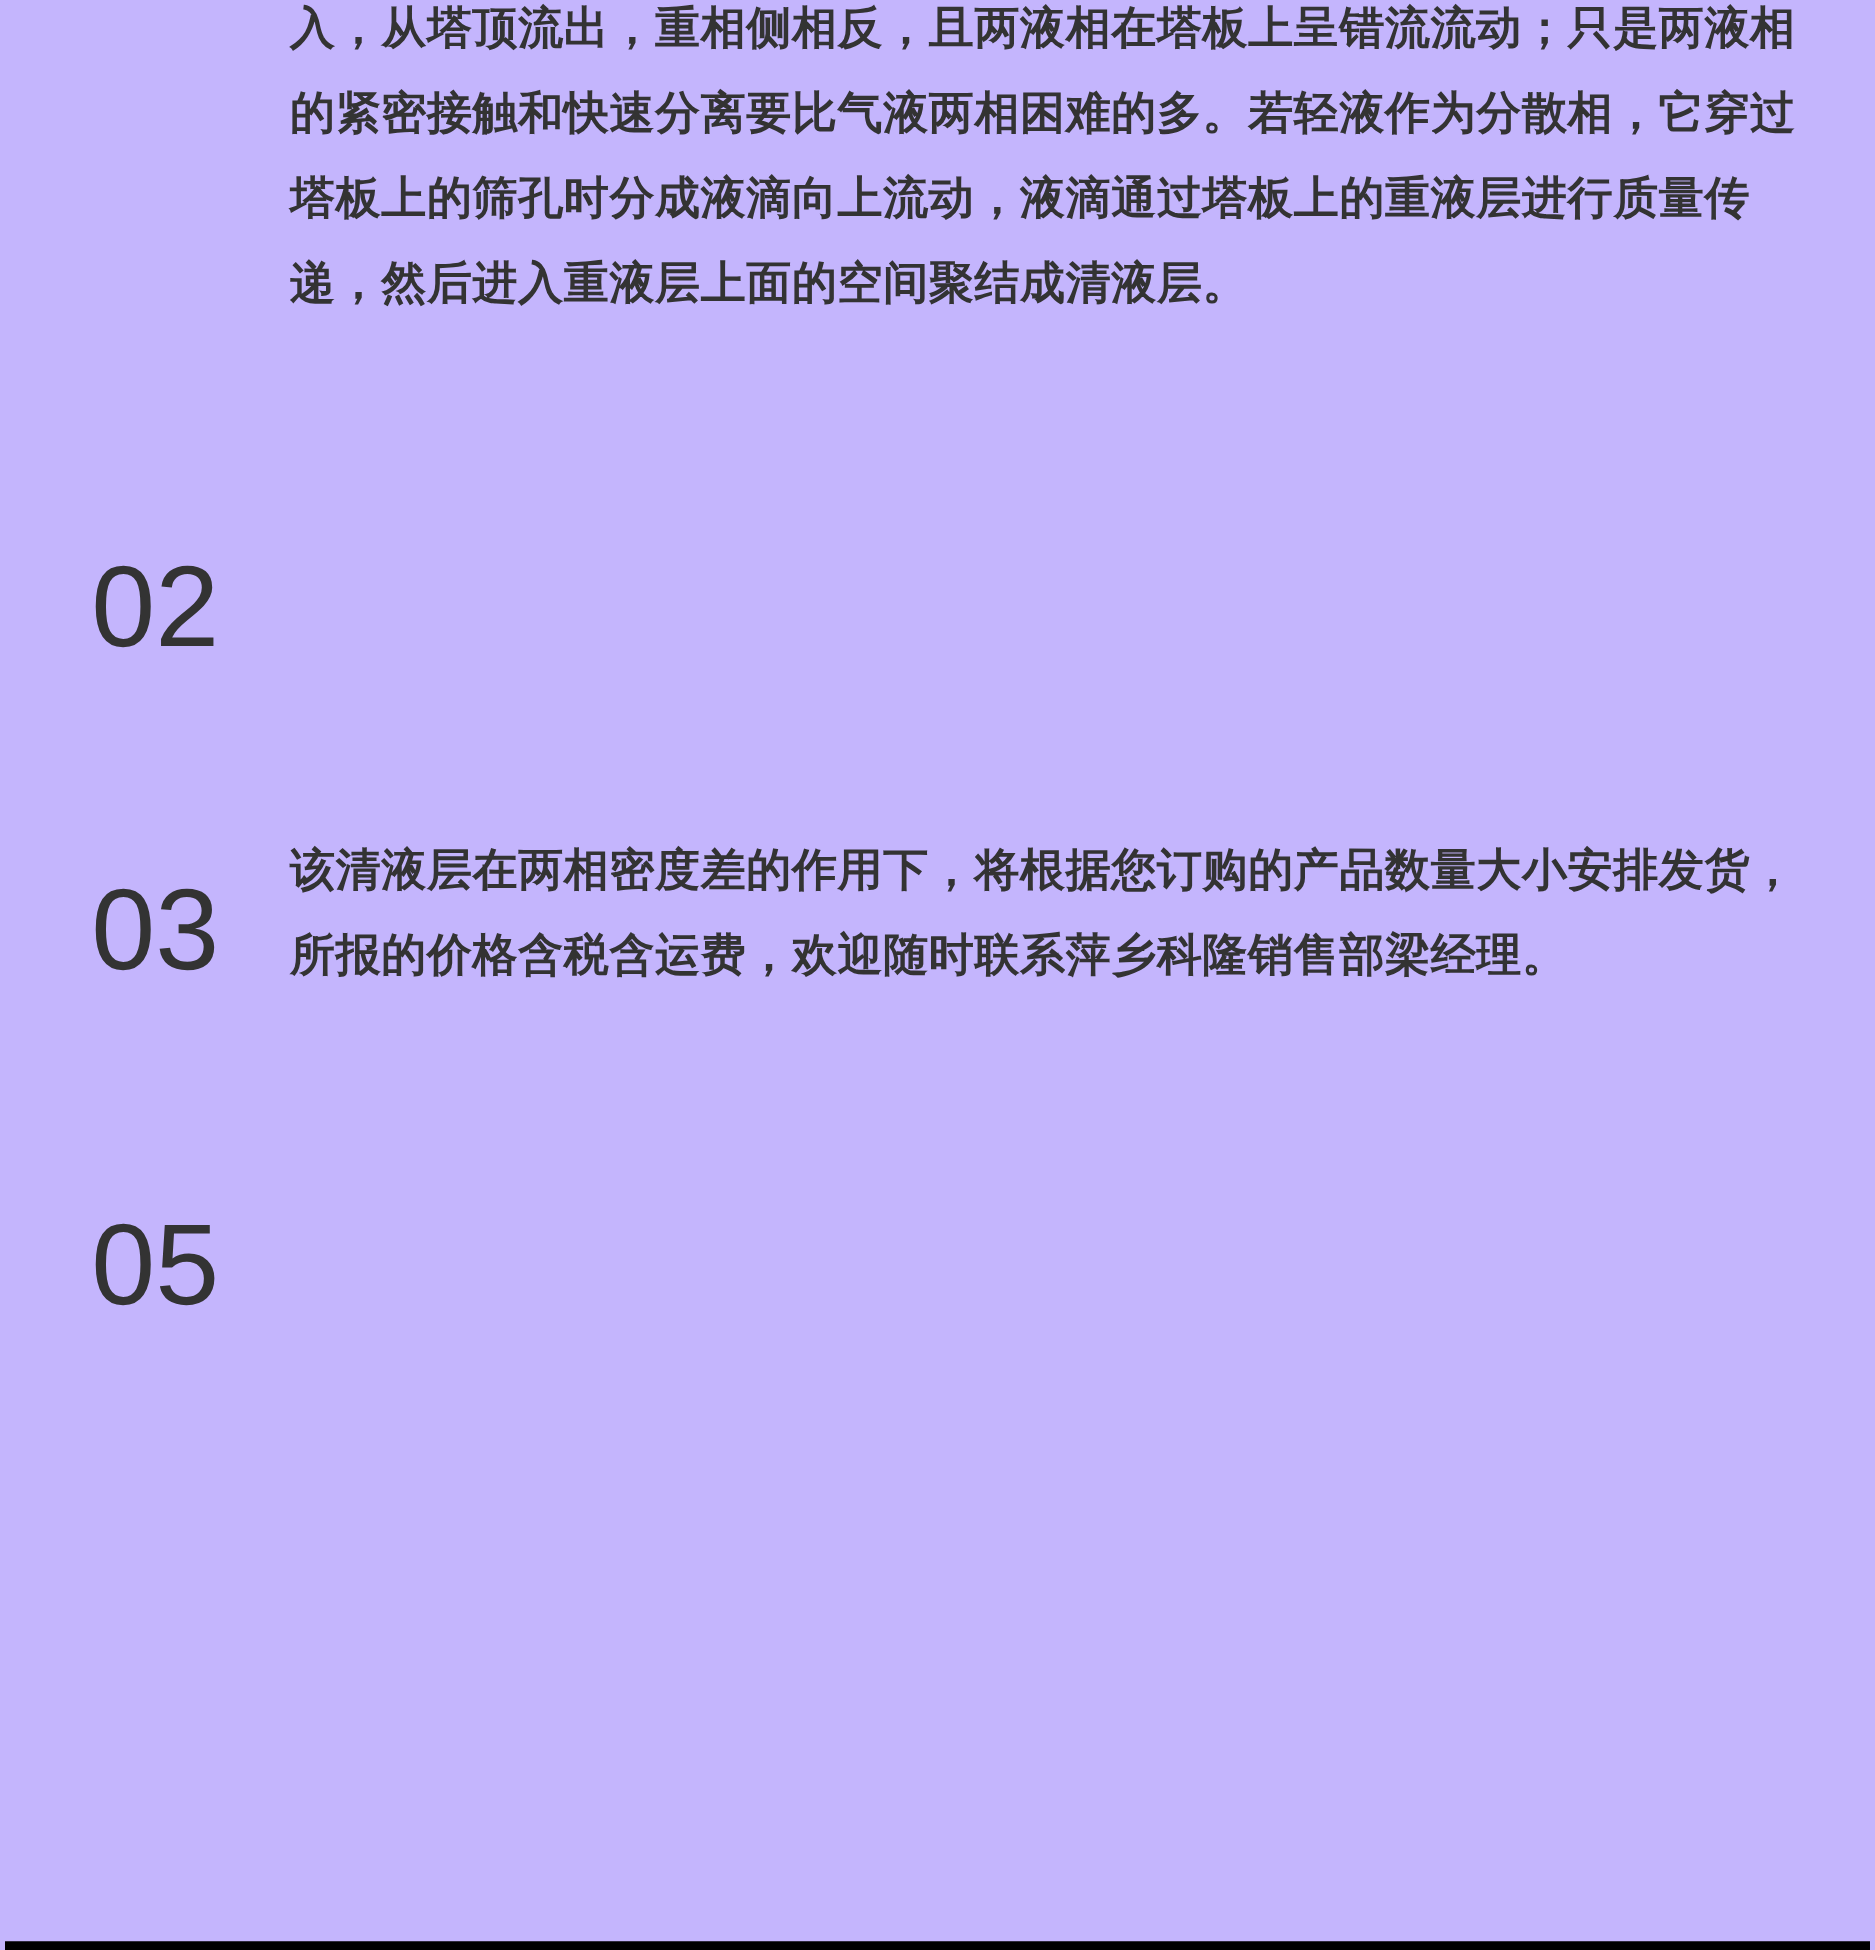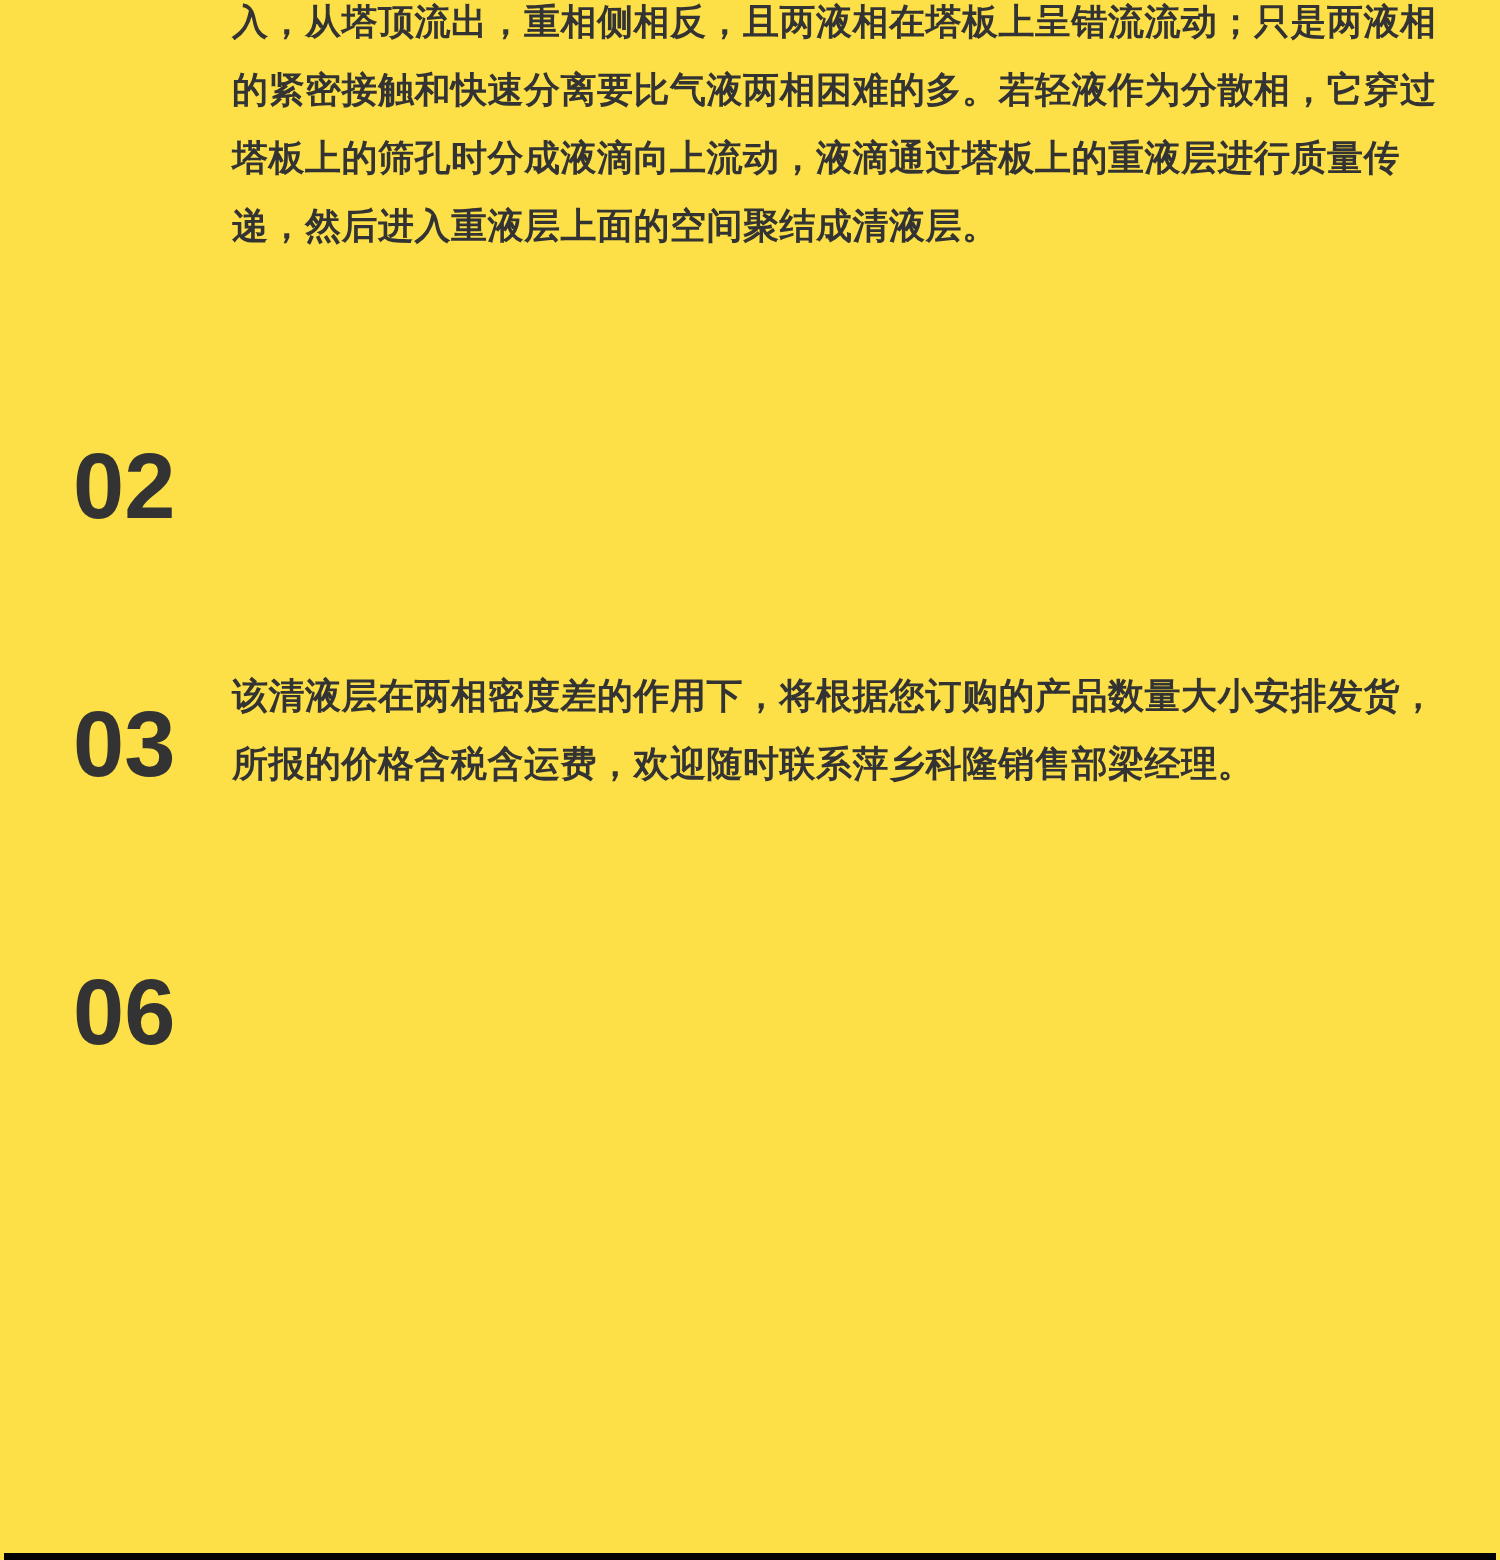--- a/index.html
+++ b/index.html
@@ -4,37 +4,37 @@
 <style>
   html, body {
     margin: 0;
     padding: 0;
     background: #ffffff;
   }
   .page {
     position: relative;
     width: 1500px;
     height: 1560px;
-    background: #fde047;
+    background: #c4b5fd;
     overflow: hidden;
     font-family: "Liberation Sans", "DejaVu Sans", sans-serif;
   }
   .section {
     display: flex;
     align-items: flex-start;
   }
   .num-col {
     flex: 0 0 232px;
     width: 232px;
     box-sizing: border-box;
     padding-left: 73px;
   }
   .section-number {
     font-size: 92px;
-    font-weight: 700;
+    font-weight: 400;
     color: #333333;
     line-height: 1;
     letter-spacing: 0px;
   }
   .para {
     flex: 0 0 auto;
     width: 1212px;
     font-size: 36px;
     font-weight: 700;
     color: #333333;
@@ -87,19 +87,19 @@
 
   <div class="section" id="section-03">
     <div class="num-col">
       <div class="section-number">03</div>
     </div>
     <div class="para">该清液层在两相密度差的作用下，将根据您订购的产品数量大小安排发货，所报的价格含税含运费，欢迎随时联系萍乡科隆销售部梁经理。</div>
   </div>
 
   <div class="section" id="section-04">
     <div class="num-col">
-      <div class="section-number">06</div>
+      <div class="section-number">05</div>
     </div>
   </div>
 
   <div class="bottom-divider"></div>
 
 </div>
 
 </body></html>

